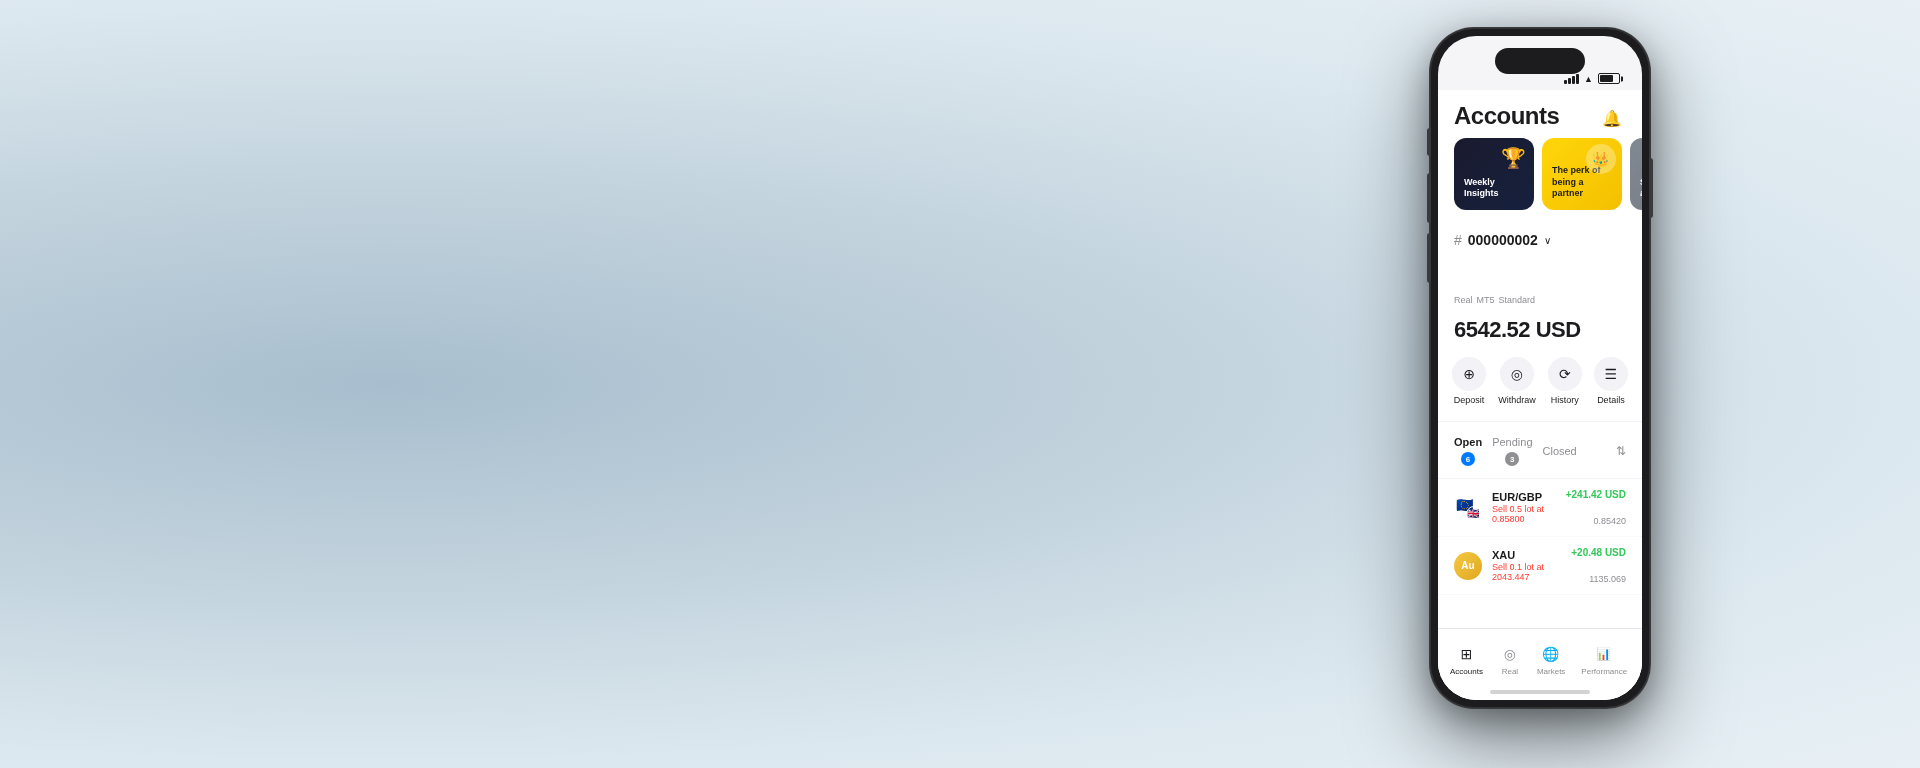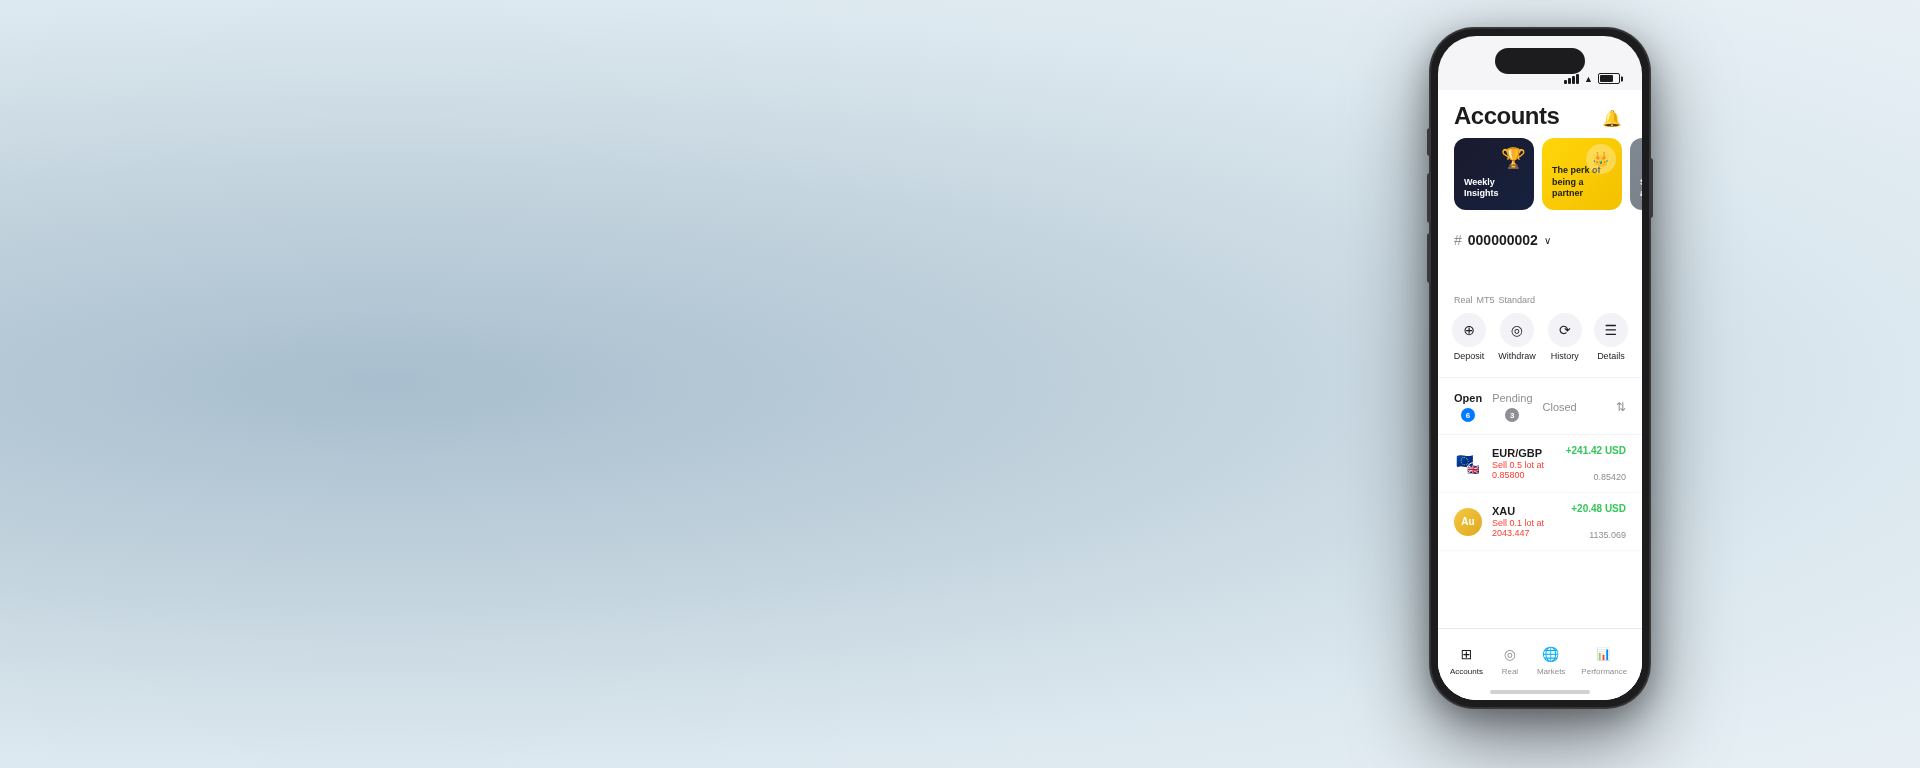--- a/index.html
+++ b/index.html
@@ -649,20 +649,21 @@
             <span class="account-hash">#</span>
             <span class="account-number">000000002</span>
             <span class="chevron-down">∨</span>
           </div>
           <div class="account-tags">
             <span class="account-tag">Real</span>
             <span class="account-tag">MT5</span>
             <span class="account-tag">Standard</span>
           </div>
 
+          <div class="balance-display">6542.52 USD</div>
 
           <div class="action-buttons-row">
             <div class="action-btn">
               <div class="action-btn-icon">⊕</div>
               <span class="action-btn-label">Deposit</span>
             </div>
             <div class="action-btn">
               <div class="action-btn-icon">◎</div>
               <span class="action-btn-label">Withdraw</span>
             </div>

